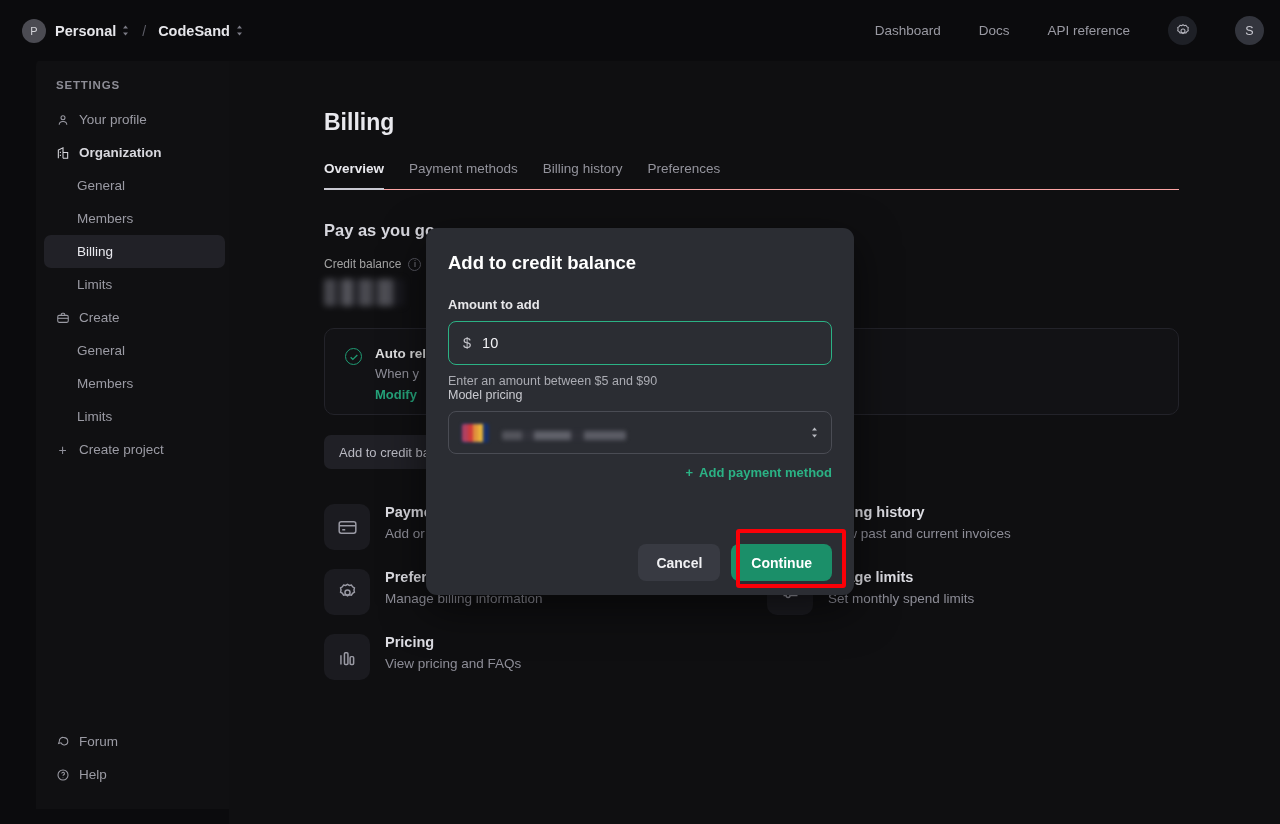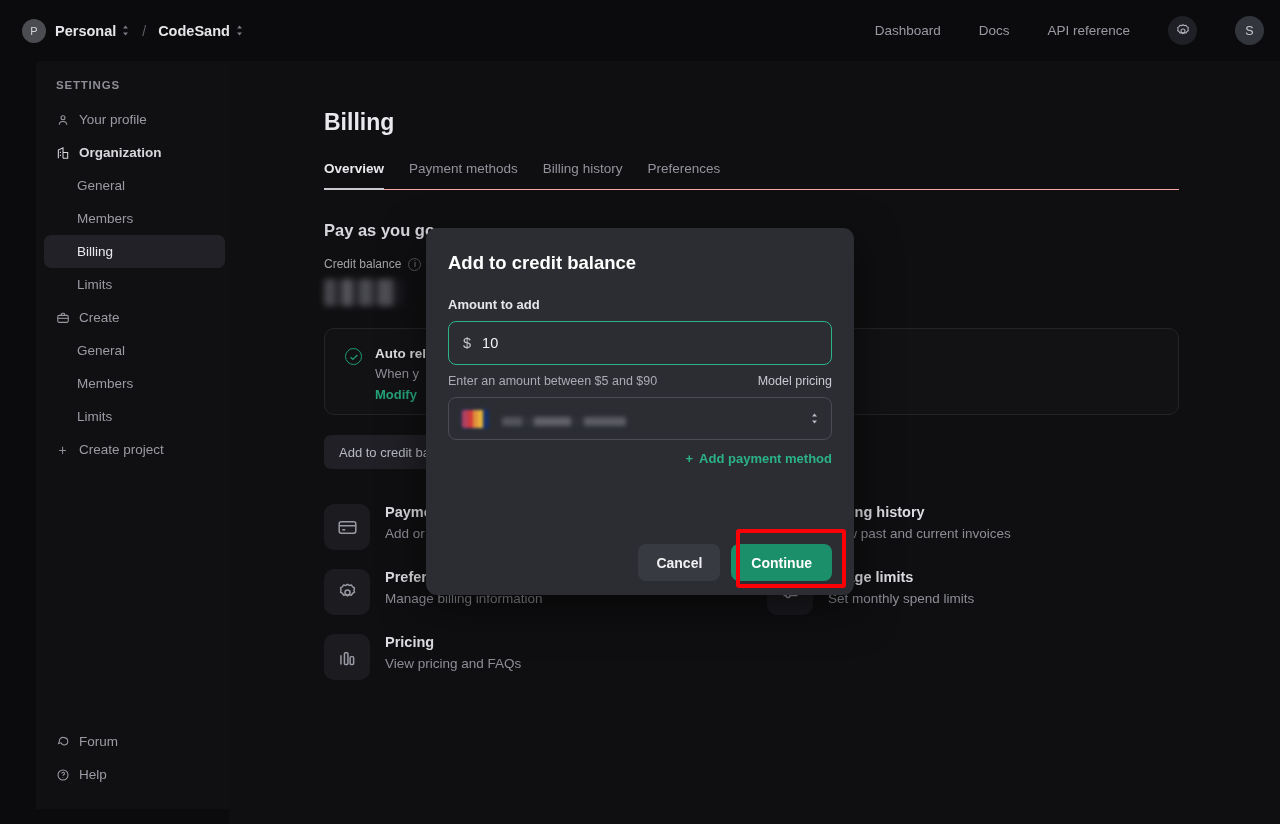--- a/index.html
+++ b/index.html
@@ -150,21 +150,21 @@
   }
   .modal-title { color: #ffffff; font-size: 18.5px; font-weight: 700; }
   .field-label { color: #e7e7ea; font-size: 13px; font-weight: 700; margin-top: 23px; }
   .amount-box {
     margin-top: 9px; height: 44px; border: 1.5px solid #2bb285; border-radius: 8px;
     display: flex; align-items: center; gap: 11px; padding: 0 14px;
     background: transparent;
   }
   .amt-cur { color: #c6c6cc; font-size: 14.5px; }
   .amt-val { color: #f1f1f4; font-size: 14.5px; }
-  .hint-row { display: flex; justify-content: space-between; margin-top: 9px; }
+  .hint-row { display: flex; justify-content: space-between; margin-top: 9px; flex-direction: column; }
   .hint { color: #abacb3; font-size: 12.5px; }
   .hint-link { color: #c9cad0; font-size: 12.5px; cursor: pointer; }
 
   .pm-select {
     margin-top: 9px; height: 43px; border: 1px solid #4a4c54; border-radius: 8px;
     display: flex; align-items: center; padding: 0 12px; cursor: pointer;
   }
   .pm-brand {
     width: 28px; height: 20px; border-radius: 3px;
     background:

